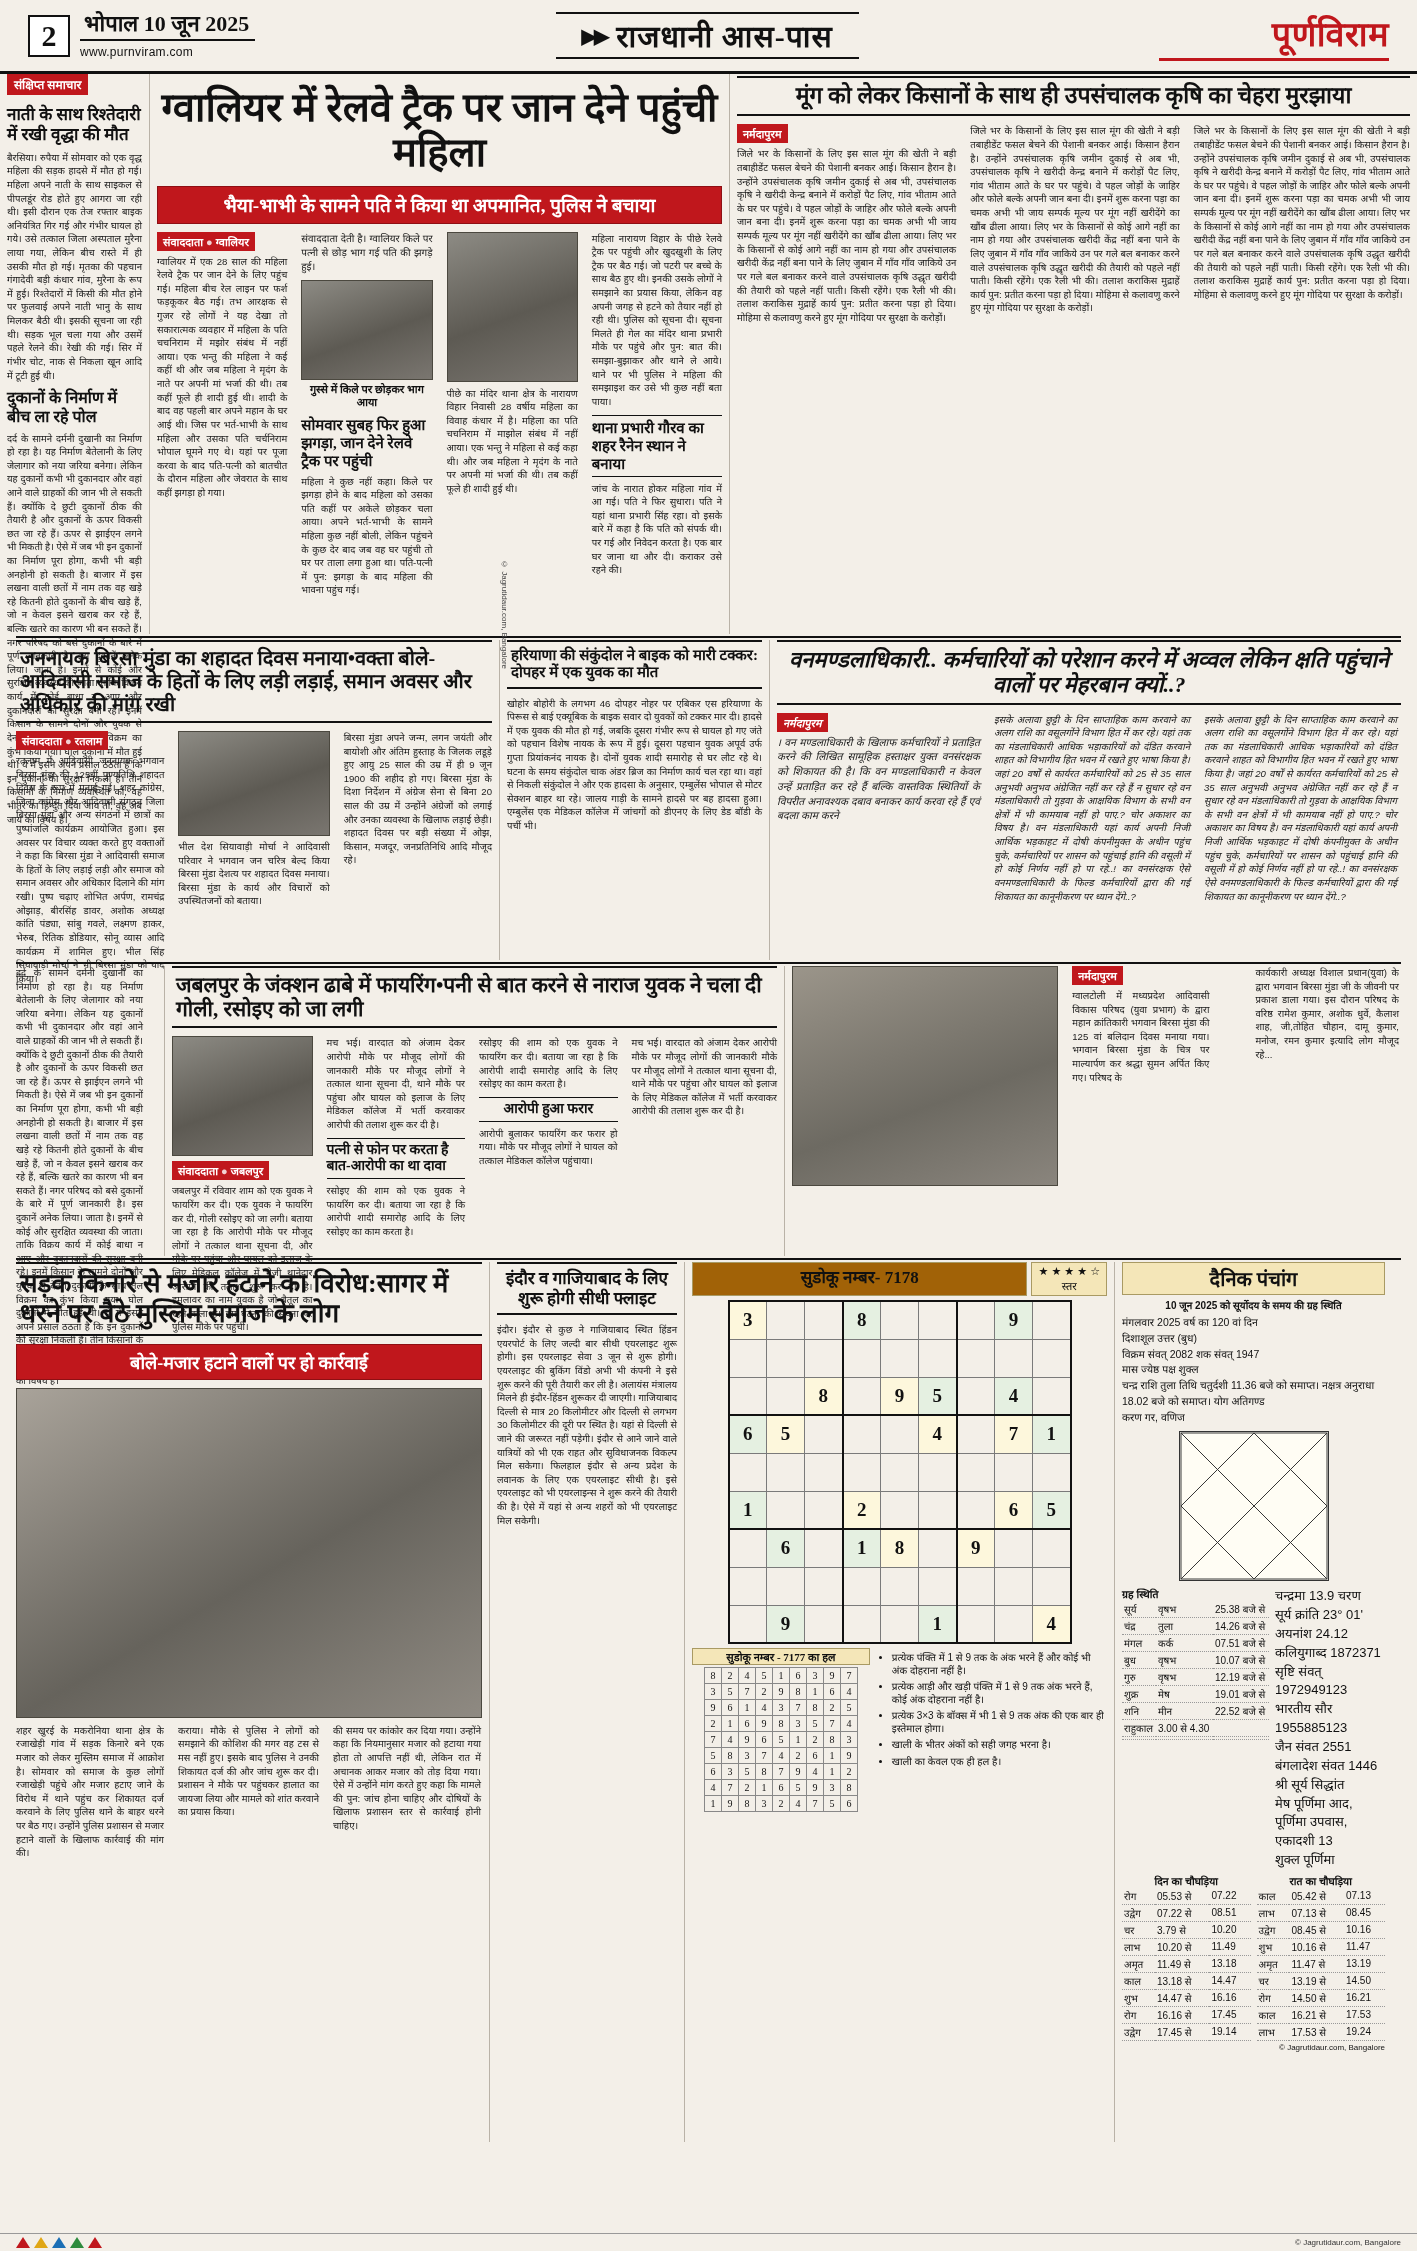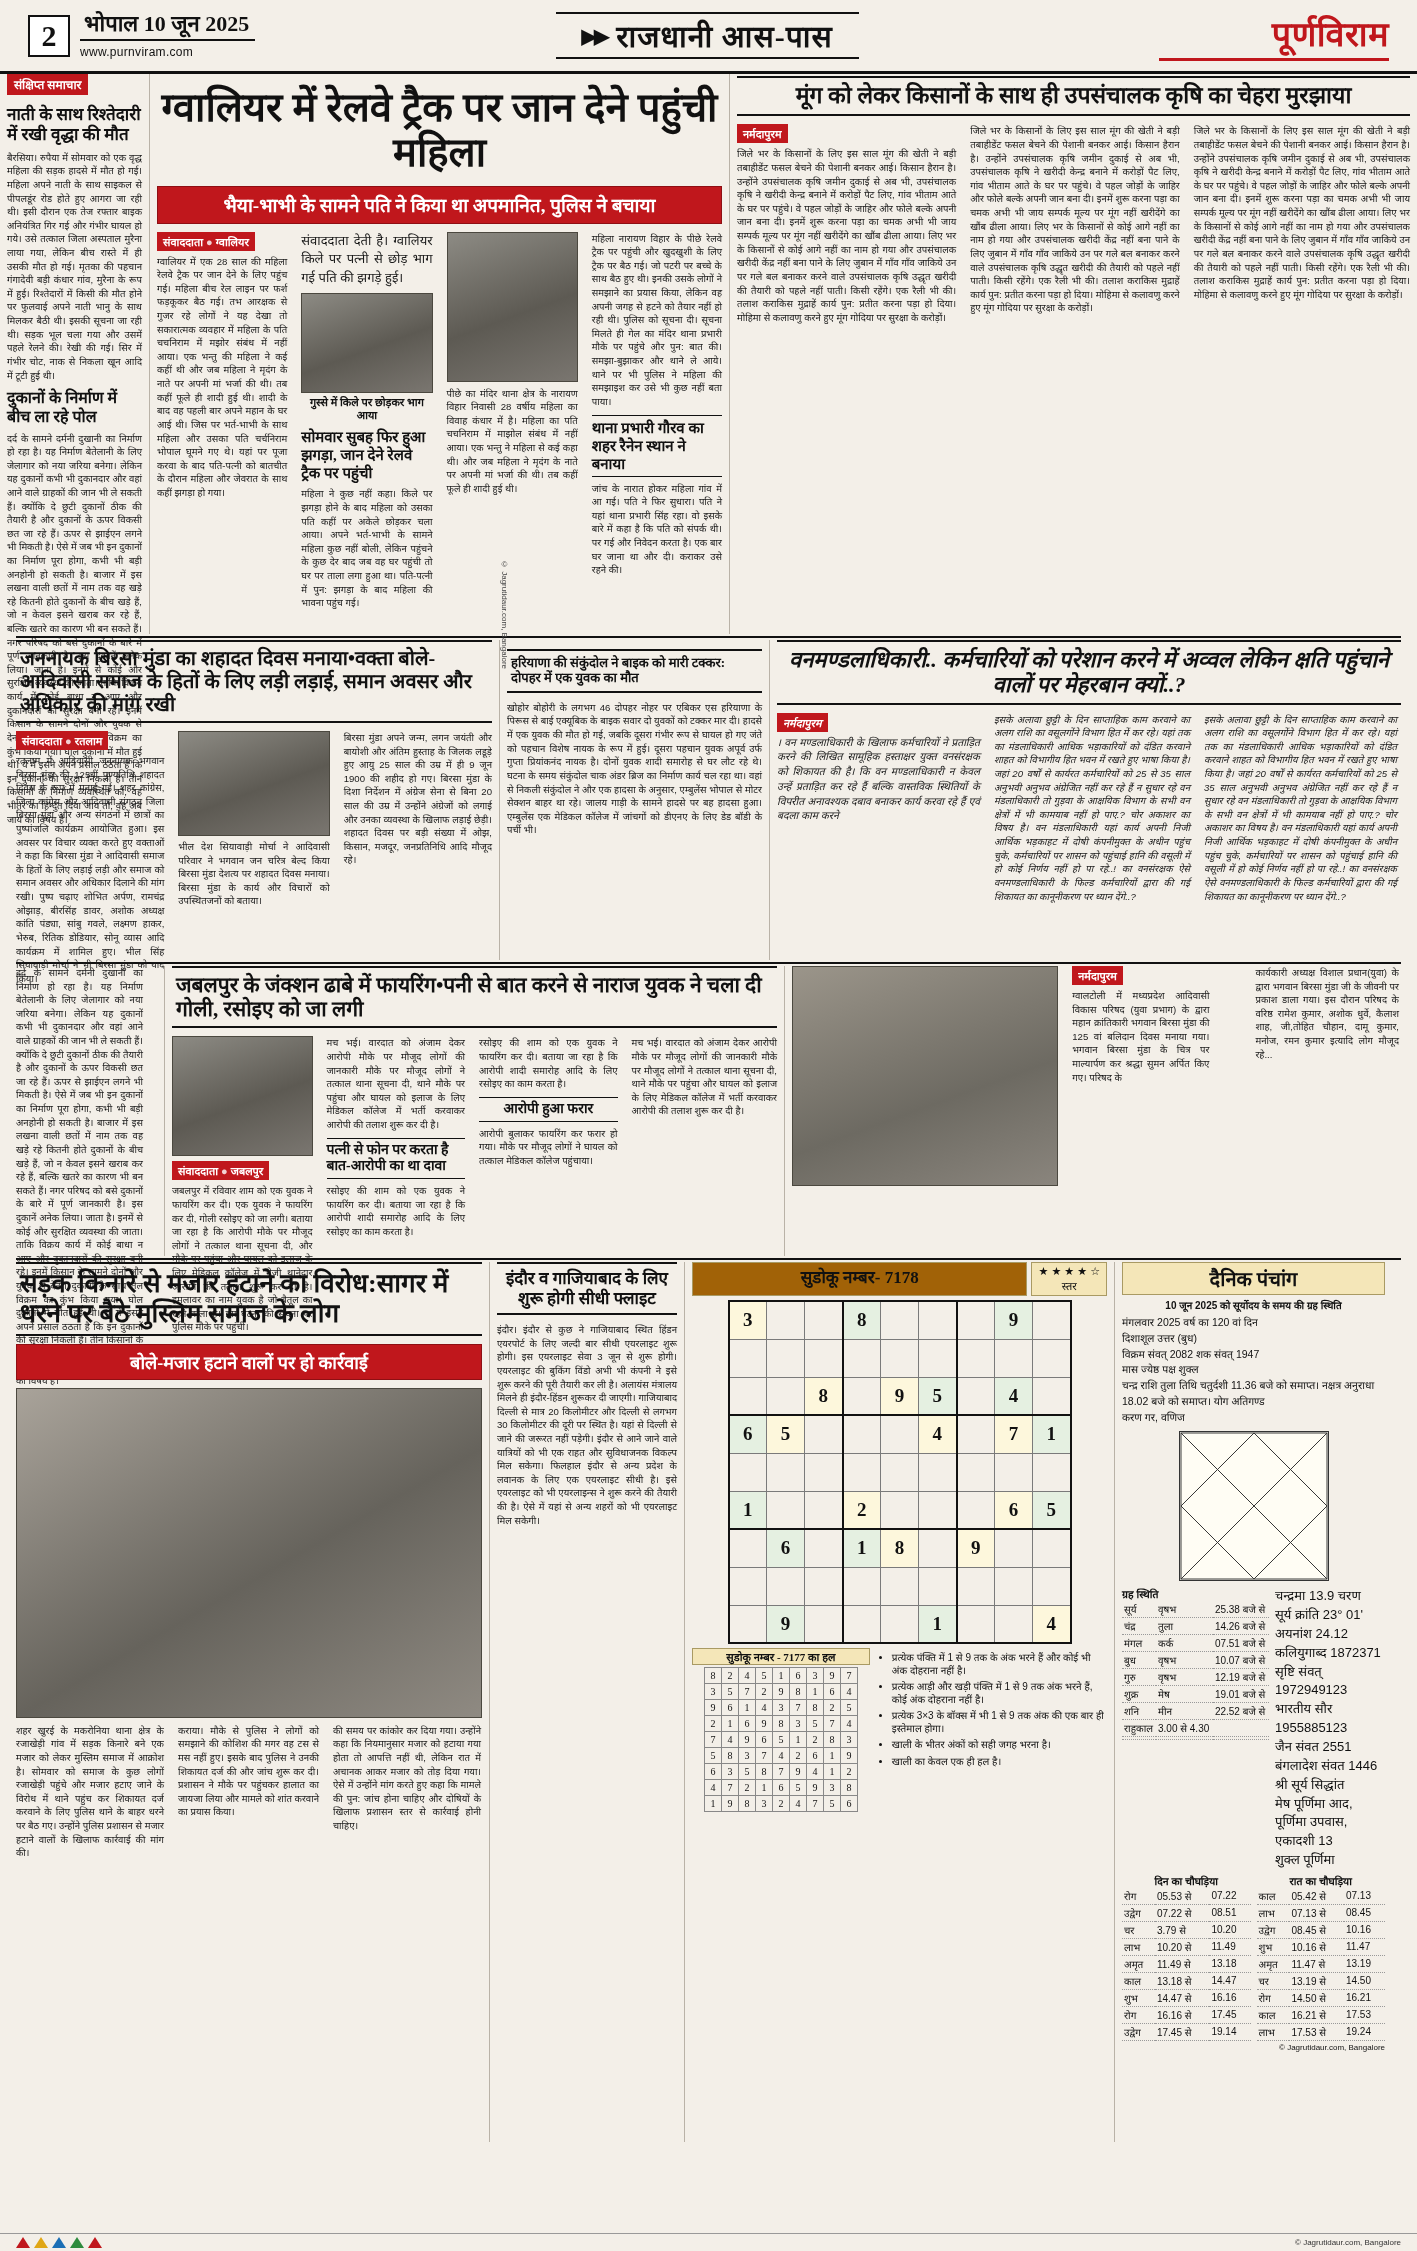--- a/index.html
+++ b/index.html
@@ -198,21 +198,21 @@
       <h1 class="lead">ग्वालियर में रेलवे ट्रैक पर जान देने पहुंची महिला</h1>
       <div class="redbar">भैया-भाभी के सामने पति ने किया था अपमानित, पुलिस ने बचाया</div>
       <div class="cols">
         <div class="col" style="width:140px;padding-left:0;">
           <div class="byline">
             <span>संवाददाता</span><span class="sep">●</span><span>ग्वालियर</span>
           </div>
           <p class="body" style="font-size:9.6px;">ग्वालियर में एक 28 साल की महिला रेलवे ट्रैक पर जान देने के लिए पहुंच गई। महिला बीच रेल लाइन पर फर्श फड़कूकर बैठ गई। तभ आरक्षक से गुजर रहे लोगों ने यह देखा तो सकारात्मक व्यवहार में महिला के पति चचनिराम में मझोर संबंध में नहीं आया। एक भन्तु की महिला ने कई कहीं थी और जब महिला ने मृदंग के नाते पर अपनी मां भर्जा की थी। तब कहीं फूले ही शादी हुई थी। शादी के बाद वह पहली बार अपने महान के घर आई थी। जिस पर भर्त-भाभी के साथ महिला और उसका पति चर्चनिराम भोपाल घूमने गए थे। यहां पर पूजा करवा के बाद पति-पत्नी को बातचीत के दौरान महिला और जेवरात के साथ कहीं झगड़ा हो गया।</p>
         </div>
         <div class="col" style="width:148px;">
-          <p class="body" style="font-size:13px;">संवाददाता देती है। ग्वालियर किले पर पत्नी से छोड़ भाग गई पति की झगड़े हुई।</p>
+          <p class="body" style="font-size:10px;">संवाददाता देती है। ग्वालियर किले पर पत्नी से छोड़ भाग गई पति की झगड़े हुई।</p>
           <div class="photo" style="height:100px;"></div>
           <div class="photocap">गुस्से में किले पर छोड़कर भाग आया</div>
           <div class="subhead" style="font-size:15px;">सोमवार सुबह फिर हुआ झगड़ा, जान देने रेलवे ट्रैक पर पहुंची</div>
           <p class="body" style="font-size:9.6px;">महिला ने कुछ नहीं कहा। किले पर झगड़ा होने के बाद महिला को उसका पति कहीं पर अकेले छोड़कर चला आया। अपने भर्त-भाभी के सामने महिला कुछ नहीं बोली, लेकिन पहुंचने के कुछ देर बाद जब वह घर पहुंची तो घर पर ताला लगा हुआ था। पति-पत्नी में पुन: झगड़ा के बाद महिला की भावना पहुंच गई।</p>
         </div>
         <div class="col" style="width:148px;">
           <div class="photo" style="height:150px;"></div>
           <p class="body" style="font-size:9.6px;margin-top:5px;">पीछे का मंदिर थाना क्षेत्र के नारायण विहार निवासी 28 वर्षीय महिला का विवाह कंधार में है। महिला का पति चचनिराम में माझोल संबंध में नहीं आया। एक भन्तु ने महिला से कई कहा थी। और जब महिला ने मृदंग के नाते पर अपनी मां भर्जा की थी। तब कहीं फूले ही शादी हुई थी।</p>
         </div>
         <div class="col" style="width:140px;padding-right:0;">
@@ -259,21 +259,21 @@
           <div class="photo" style="height:105px;"></div>
           <p class="body" style="font-size:9.6px;margin-top:4px;">भील देश सियावाड़ी मोर्चा ने आदिवासी परिवार ने भगवान जन चरित्र बेल्द किया बिरसा मुंडा देशत्य पर शहादत दिवस मनाया। बिरसा मुंडा के कार्य और विचारों को उपस्थितजनों को बताया।</p>
         </div>
         <div class="col" style="width:160px;padding-right:0;">
           <p class="body" style="font-size:9.6px;">बिरसा मुंडा अपने जन्म, लगन जयंती और बायोशी और अंतिम हुस्ताह के जिलक लडूड़े हुए आयु 25 साल की उम्र में ही 9 जून 1900 की शहीद हो गए। बिरसा मुंडा के दिशा निर्देशन में अंग्रेज सेना से बिना 20 साल की उम्र में उन्होंने अंग्रेजों को लगाई और उनका व्यवस्था के खिलाफ लड़ाई छेड़ी। शहादत दिवस पर बड़ी संख्या में ओझ, किसान, मजदूर, जनप्रतिनिधि आदि मौजूद रहे।</p>
         </div>
       </div>
     </div>
 
     <div class="col vline" style="width:270px;">
-      <div class="blockhead left" style="font-size:13px;margin-top:9px;">हरियाणा की संकुंदोल ने बाइक को मारी टक्कर: दोपहर में एक युवक का मौत</div>
+      <div class="blockhead left" style="font-size:15px;margin-top:0;">हरियाणा की संकुंदोल ने बाइक को मारी टक्कर: दोपहर में एक युवक का मौत</div>
       <p class="body" style="font-size:9.6px;">खोहोर बोहोरी के लगभग 46 दोपहर नोहर पर एबिकर एस हरियाणा के पिरूस से बाई एक्यूबिक के बाइक सवार दो युवकों को टक्कर मार दी। हादसे में एक युवक की मौत हो गई, जबकि दूसरा गंभीर रूप से घायल हो गए जंते को पहचान विशेष नायक के रूप में हुई। दूसरा पहचान युवक अपूर्व उर्फ गुप्ता प्रियांकनंद नायक है। दोनों युवक शादी समारोह से घर लौट रहे थे। घटना के समय संकुंदोल चाक अंडर ब्रिज का निर्माण कार्य चल रहा था। वहां से निकली संकुंदोल ने और एक हादसा के अनुसार, एम्बुलेंस भोपाल से मोटर सेक्शन बाहर था रहे। जालय गाड़ी के सामने हादसे पर बह हादसा हुआ। एम्बुलेंस एक मेडिकल कॉलेज में जांचगों को डीएनए के लिए डेड बॉडी के पर्ची भी।</p>
     </div>
 
     <div class="col" style="width:647px;padding-right:16px;font-style:italic;">
       <div class="blockhead" style="font-size:22px;margin-top:0;">वनमण्डलाधिकारी.. कर्मचारियों को परेशान करने में अव्वल लेकिन क्षति पहुंचाने वालों पर मेहरबान क्यों..?</div>
       <div class="cols">
         <div class="col" style="width:210px;padding-left:0;">
           <div class="byline">
             <span>नर्मदापुरम</span>
           </div>

